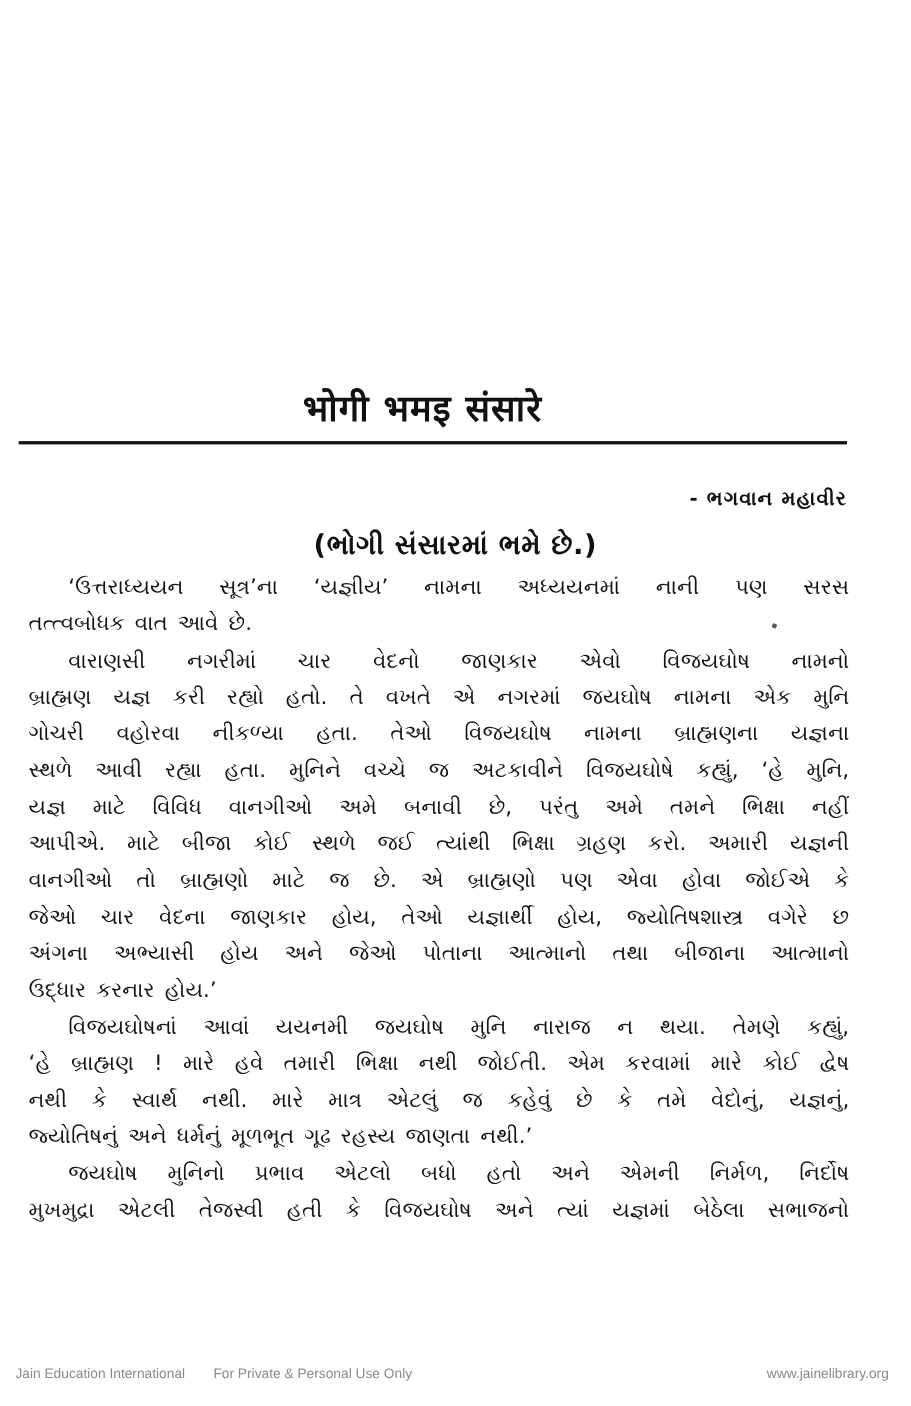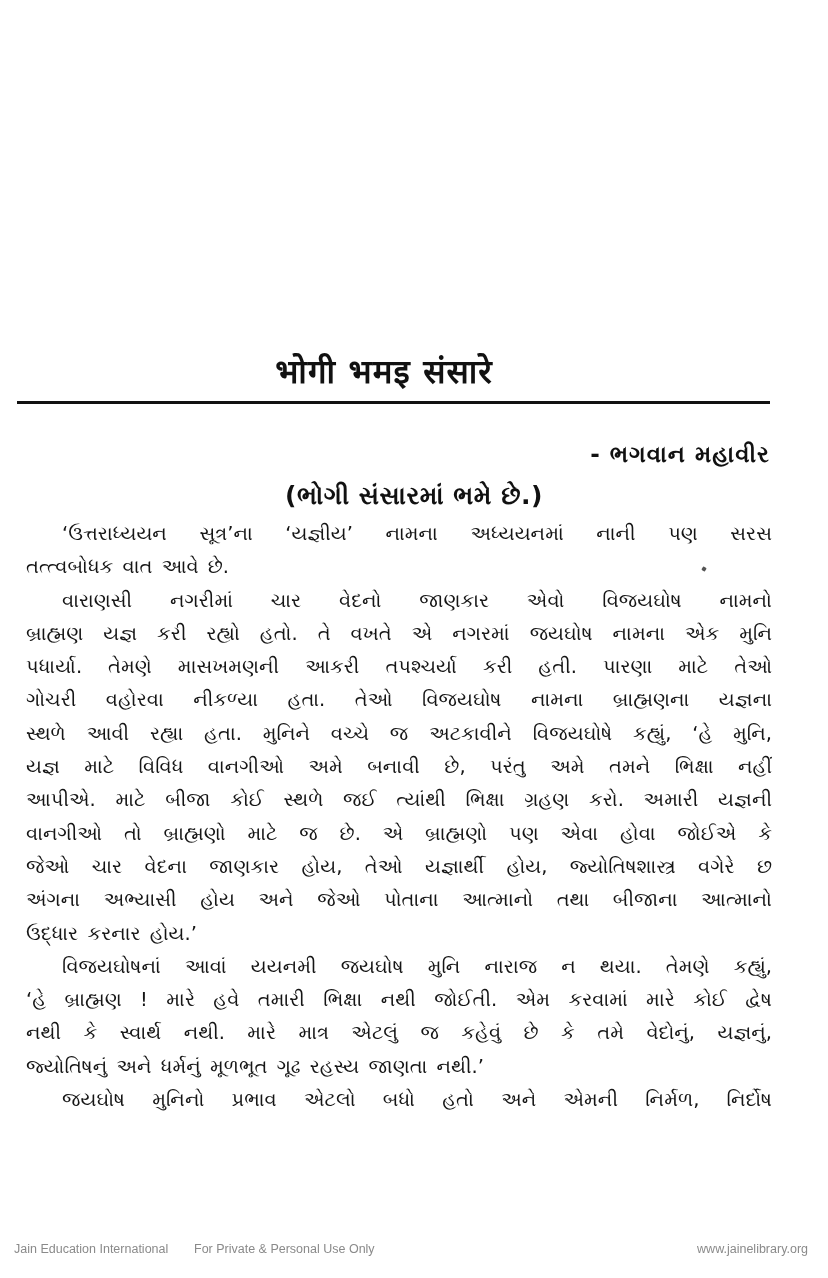--- a/index.html
+++ b/index.html
@@ -39,21 +39,21 @@
       left: 17px;
       top: 401px;
       width: 753px;
       height: 3px;
       background: #111;
     }
     .author {
       position: absolute;
       right: 58px;
       top: 440px;
-      font-size: 23px;
+      font-size: 18px;
       font-weight: bold;
       line-height: 28px;
       letter-spacing: 1px;
       color: #111;
     }
     .subtitle {
       position: absolute;
       left: 0;
       width: 828px;
       top: 478px;
@@ -136,40 +136,40 @@
   <div class="body-text">
 
     <div class="para">
       <span class="line first">‘ઉત્તરાધ્યયન સૂત્ર’ના ‘યજ્ઞીય’ નામના અધ્યયનમાં નાની પણ સરસ</span>
       <span class="line last">તત્ત્વબોધક વાત આવે છે.</span>
     </div>
 
     <div class="para">
       <span class="line first">વારાણસી નગરીમાં ચાર વેદનો જાણકાર એવો વિજયઘોષ નામનો</span>
       <span class="line">બ્રાહ્મણ યજ્ઞ કરી રહ્યો હતો. તે વખતે એ નગરમાં જયઘોષ નામના એક મુનિ</span>
-      <span class="line">પધાર્યા. તેમણે માસખમણની આકરી તપશ્ચર્યા કરી હતી. પારણા માટે તેઓ</span>
       <span class="line">ગોચરી વહોરવા નીકળ્યા હતા. તેઓ વિજયઘોષ નામના બ્રાહ્મણના યજ્ઞના</span>
       <span class="line">સ્થળે આવી રહ્યા હતા. મુનિને વચ્ચે જ અટકાવીને વિજયઘોષે કહ્યું, ‘હે મુનિ,</span>
       <span class="line">યજ્ઞ માટે વિવિધ વાનગીઓ અમે બનાવી છે, પરંતુ અમે તમને ભિક્ષા નહીં</span>
       <span class="line">આપીએ. માટે બીજા કોઈ સ્થળે જઈ ત્યાંથી ભિક્ષા ગ્રહણ કરો. અમારી યજ્ઞની</span>
       <span class="line">વાનગીઓ તો બ્રાહ્મણો માટે જ છે. એ બ્રાહ્મણો પણ એવા હોવા જોઈએ કે</span>
       <span class="line">જેઓ ચાર વેદના જાણકાર હોય, તેઓ યજ્ઞાર્થી હોય, જ્યોતિષશાસ્ત્ર વગેરે છ</span>
       <span class="line">અંગના અભ્યાસી હોય અને જેઓ પોતાના આત્માનો તથા બીજાના આત્માનો</span>
       <span class="line last">ઉદ્ધાર કરનાર હોય.’</span>
     </div>
 
     <div class="para">
       <span class="line first">વિજયઘોષનાં આવાં યયનમી જયઘોષ મુનિ નારાજ ન થયા. તેમણે કહ્યું,</span>
       <span class="line">‘હે બ્રાહ્મણ ! મારે હવે તમારી ભિક્ષા નથી જોઈતી. એમ કરવામાં મારે કોઈ દ્વેષ</span>
       <span class="line">નથી કે સ્વાર્થ નથી. મારે માત્ર એટલું જ કહેવું છે કે તમે વેદોનું, યજ્ઞનું,</span>
       <span class="line last">જ્યોતિષનું અને ધર્મનું મૂળભૂત ગૂઢ રહસ્ય જાણતા નથી.’</span>
     </div>
 
     <div class="para">
       <span class="line first">જયઘોષ મુનિનો પ્રભાવ એટલો બધો હતો અને એમની નિર્મળ, નિર્દોષ</span>
+      <span class="line">મુખમુદ્રા એટલી તેજસ્વી હતી કે વિજયઘોષ અને ત્યાં યજ્ઞમાં બેઠેલા સભાજનો</span>
     </div>
   </div>
 
   <div class="stray-mark"></div>
 
   <div class="footer">
     <span class="f-left">Jain Education International</span>
     <span class="f-mid">For Private &amp; Personal Use Only</span>
     <span class="f-right">www.jainelibrary.org</span>
   </div>

